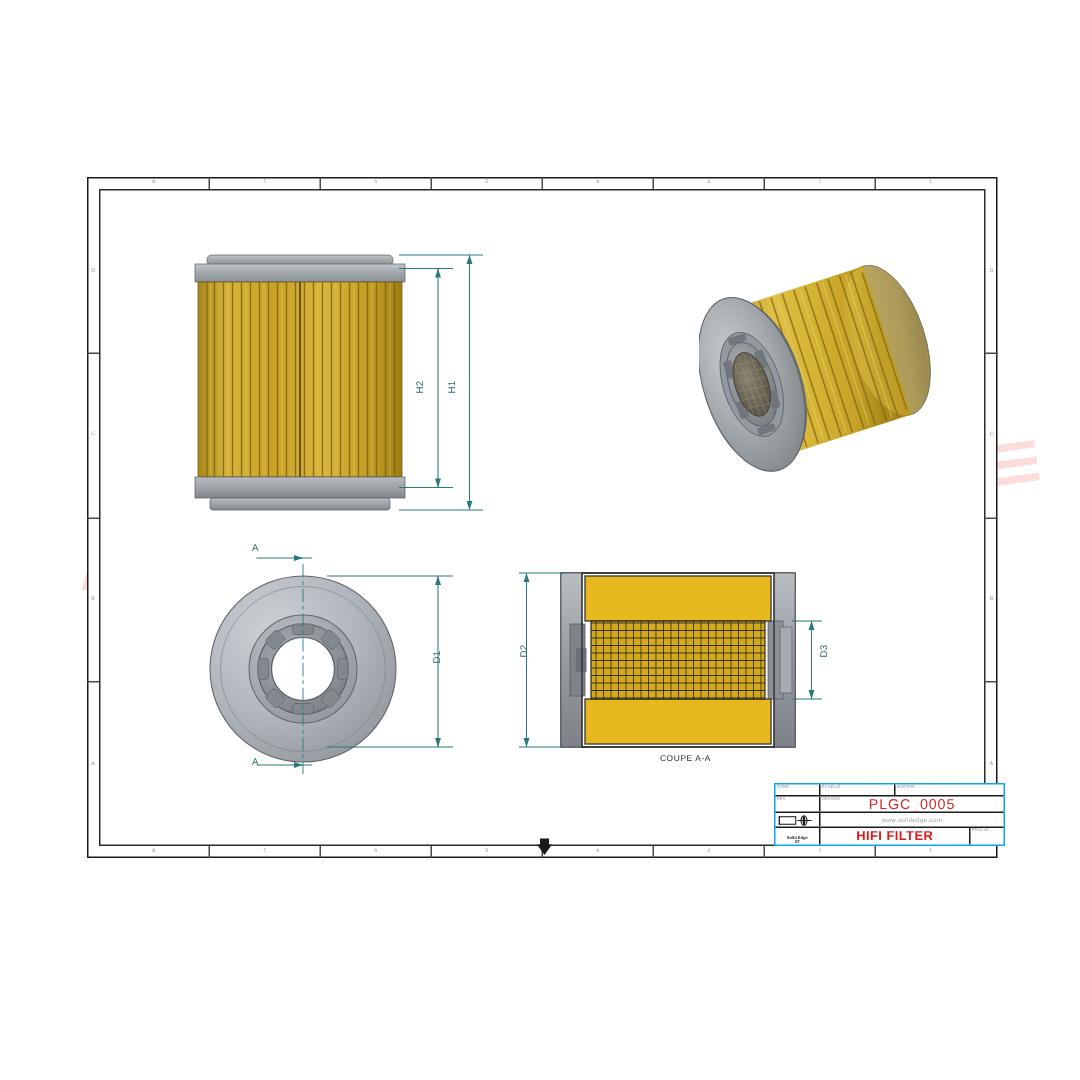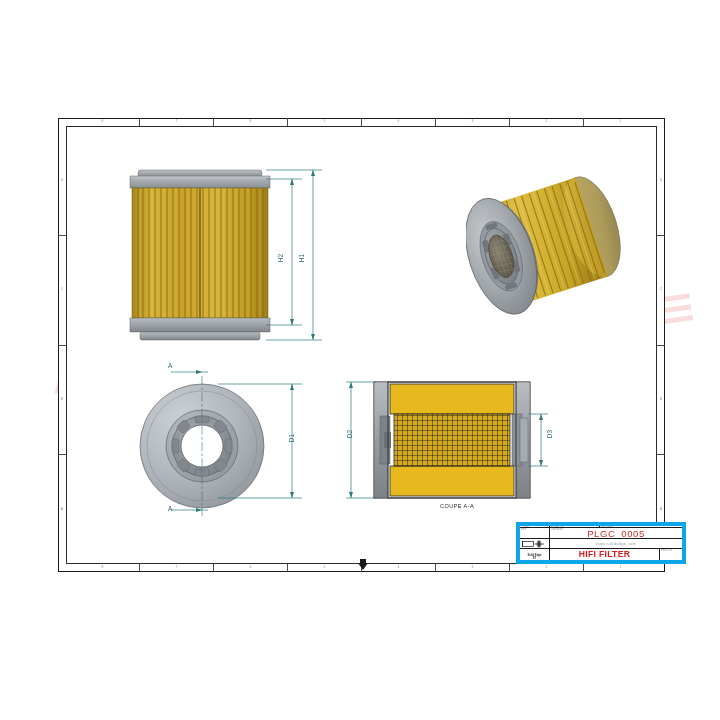--- a/index.html
+++ b/index.html
@@ -65,22 +65,22 @@
     position:absolute;font-size:6.5px;color:#2b6b6b;
     font-family:"Liberation Sans", sans-serif;letter-spacing:0.2px;
   }
   .dim-label.vert{transform:rotate(-90deg);transform-origin:left top;}
   .view-label{
     position:absolute;font-size:5.6px;color:#2b2b2b;letter-spacing:0.4px;
   }
 
   
   .title-block{
-    position:absolute;left:516px;top:522px;width:170px;height:42px;
-    border:4px solid #0ea5e9;box-sizing:border-box;background:#fff;
+    position:absolute;left:516px;top:522px;width:154px;height:42px;
+    border:1px solid #0ea5e9;box-sizing:border-box;background:#fff;
     display:flex;flex-direction:column;
   }
   .tb-row{display:flex;border-bottom:0.8px solid #1a1a1a;box-sizing:border-box;}
   .tb-row:last-child{border-bottom:none;}
   .tb-r1{height:9px;}
   .tb-r2{height:11px;}
   .tb-r3{height:10px;}
   .tb-r4{height:11px;}
   .tb-cell{
     border-right:0.8px solid #1a1a1a;box-sizing:border-box;

